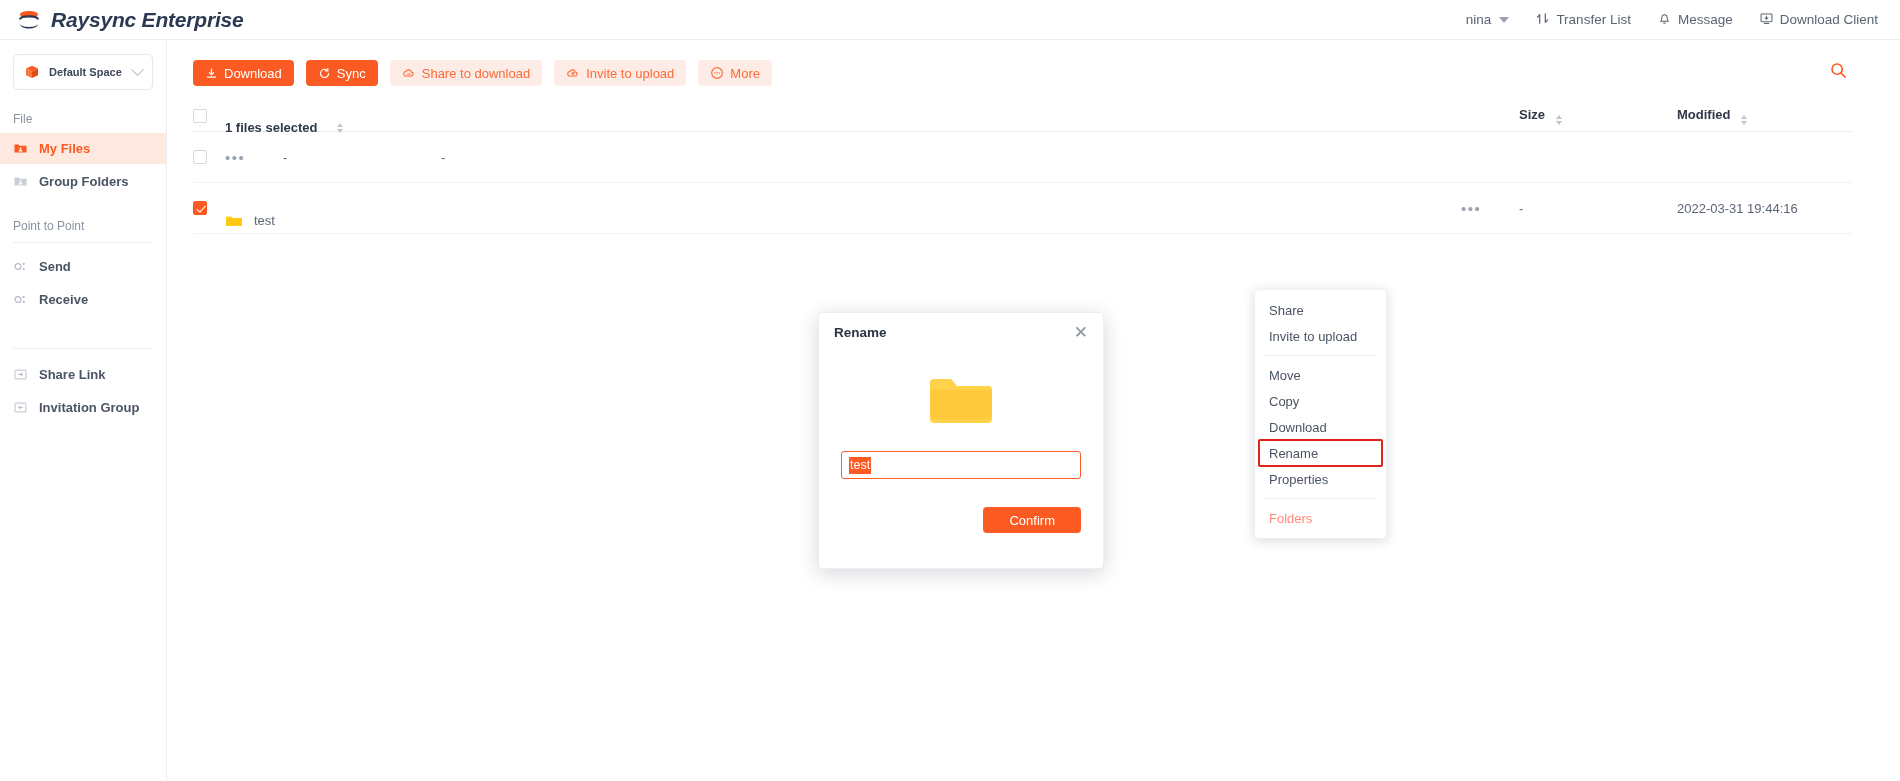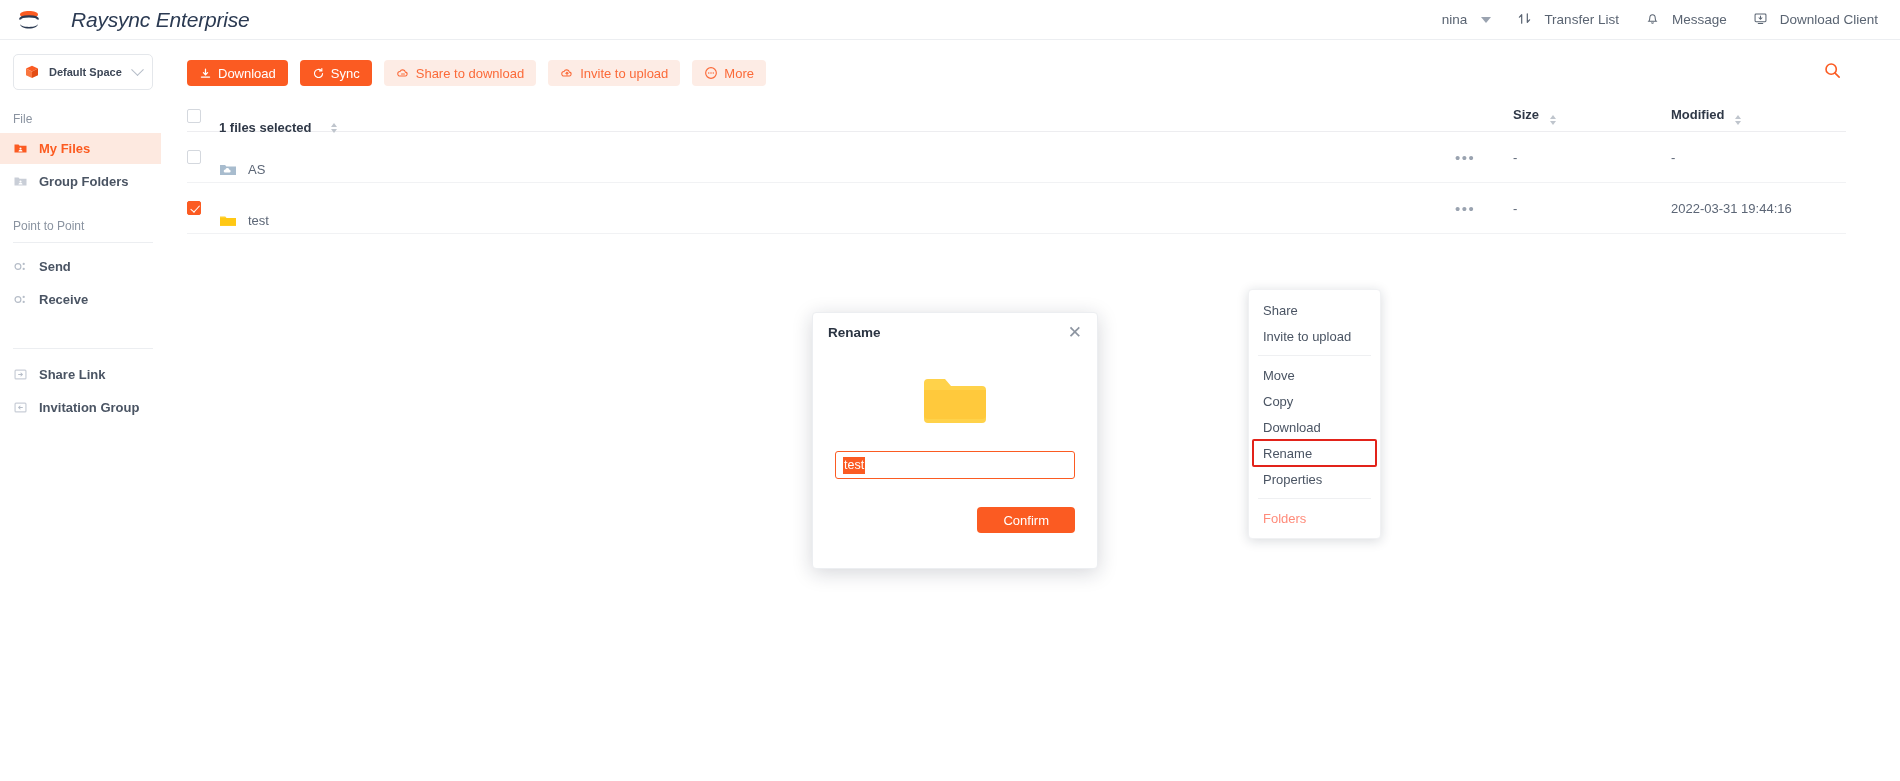--- a/index.html
+++ b/index.html
@@ -14,29 +14,29 @@
 
   
   .header {
     position:absolute; top:0; left:0; width:1900px; height:40px;
     background:#ffffff; border-bottom:1px solid #eceef1;
     display:flex; align-items:center; z-index:5;
   }
   .brand { display:flex; align-items:center; margin-left:16px; }
   .brand-mark { width:26px; height:26px; position:relative; margin-right:9px; }
   .brand-name {
-    font-size:21px; font-weight:normal; font-style:italic;
-    color:#2b3a52; letter-spacing:-0.2px; white-space:nowrap;margin-left:20px;
+    font-size:21px; font-weight:bold; font-style:italic;
+    color:#2b3a52; letter-spacing:-0.2px; white-space:nowrap;
   }
   .header-right {
     margin-left:auto; display:flex; align-items:center;
     margin-right:22px; gap:26px;
   }
   .hdr-item {
-    display:flex; align-items:center; gap:12px;
+    display:flex; align-items:center; gap:6px;
     font-size:13.5px; color:#5a6472; white-space:nowrap;
   }
   .caret-down {
     width:0;height:0;border-left:5px solid transparent;border-right:5px solid transparent;
     border-top:6px solid #9aa3b0; margin-left:2px;
   }
 
   
   .sidebar {
     position:absolute; top:40px; left:0; width:167px; height:741px;
@@ -60,21 +60,21 @@
     height:31px; display:flex; align-items:center;
     padding-left:13px; font-size:13px; font-weight:bold; color:#4a5463;
     margin-bottom:2px;
   }
   .nav-item.active { background:#fde9e0; color:#fc5b20; }
   .nav-ico { width:15px;height:15px;margin-right:11px;flex:none; }
   .nav-divider { height:1px; background:#eceef1; margin:9px 13px 0 13px; }
   .nav-gap { height:22px; }
 
   
-  .main { position:absolute; top:40px; left:161px; width:1733px; height:741px; background:#fff; }
+  .main { position:absolute; top:40px; left:167px; width:1733px; height:741px; background:#fff; }
 
   .toolbar { display:flex; align-items:center; padding:20px 0 0 26px; gap:12px; position:relative; }
   .btn {
     height:26px; border-radius:4px; display:inline-flex; align-items:center;
     padding:0 12px; font-size:13px; white-space:nowrap; gap:6px; border:none;
   }
   .btn-solid { background:#fb5b22; color:#fff; }
   .btn-soft  { background:#fdece5; color:#fb6a39; }
   .btn .ico { display:inline-flex; align-items:center; }
 
@@ -394,29 +394,20 @@
           <span class="sortarrows">
               <i class="up"></i>
               <i class="dn"></i>
             </span>
         </div>
       </div>
 
       <div class="trow">
         <div class="c-check">
           <span class="cbox"></span>
-        </div>
-        <div class="c-name">
-          <span class="fi">
-            <svg width="18" height="16" viewBox="0 0 18 16">
-              <path d="M1 3.1h5.1l1.2 1.5H17v8.3H1z" fill="#a8bcce"></path>
-              <path d="M6.2 10.6a1.6 1.6 0 0 1 .2-3.2 2.1 2.1 0 0 1 4 .4 1.4 1.4 0 0 1-.3 2.8Z" fill="#fff"></path>
-            </svg>
-          </span>
-          <span>AS</span>
         </div>
         <div class="c-dots">•••</div>
         <div class="c-size">-</div>
         <div class="c-mod">-</div>
       </div>
 
       <div class="trow">
         <div class="c-check">
           <span class="cbox checked"></span>
         </div>

